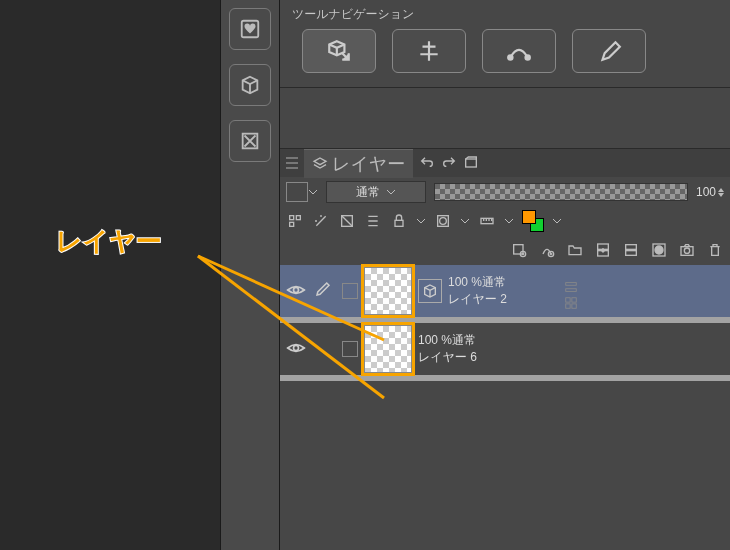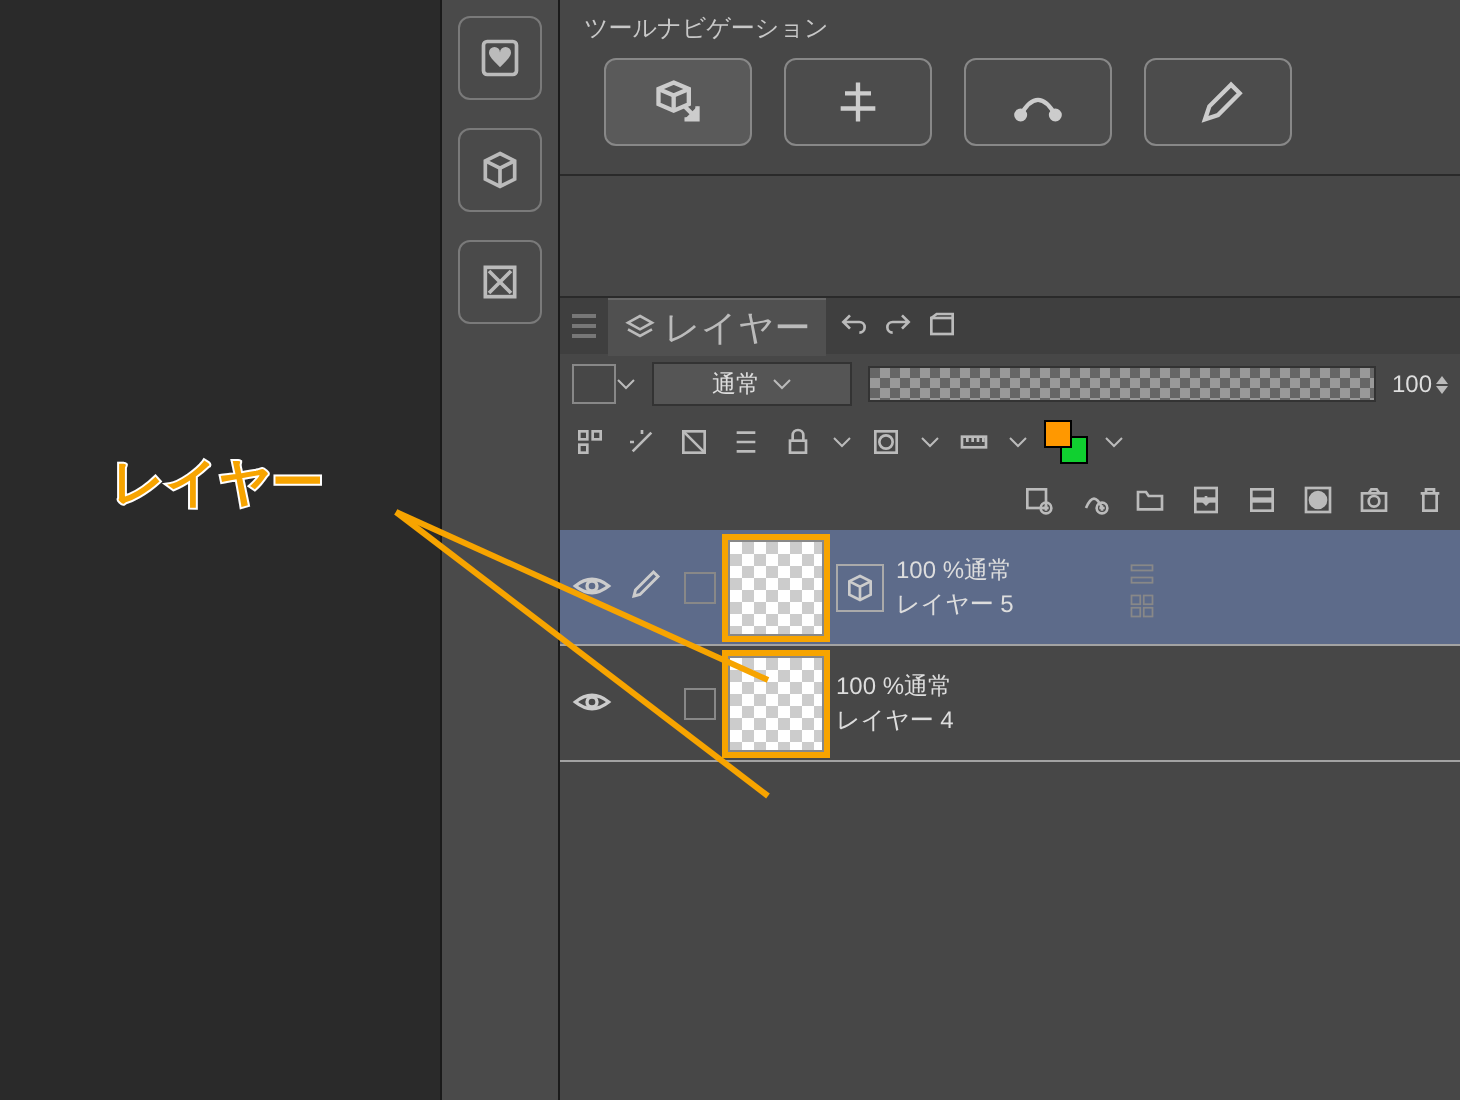--- a/index.html
+++ b/index.html
@@ -44,21 +44,21 @@
 .icon16 svg { width: 16px; height: 16px; stroke: #bbb; fill: none; stroke-width: 2; }
 .colorswap { position: relative; width: 22px; height: 22px; }
 .colorswap .fg { position: absolute; left: 0; top: 0; width: 14px; height: 14px; background: #ff9800; border: 1px solid #000; }
 .colorswap .bg { position: absolute; right: 0; bottom: 0; width: 14px; height: 14px; background: #10d030; border: 1px solid #000; }
 
 .lp-row3 { height: 30px; display: flex; align-items: center; justify-content: flex-end; gap: 10px; padding: 0 6px; }
 .sideicons { position: absolute; left: 284px; display: flex; flex-direction: column; gap: 2px; color: #888; }
 .sideicons svg { width: 14px; height: 14px; stroke: #888; fill: none; }
 
 .layerlist { background: #474747; }
-.layer { display: flex; align-items: center; height: 58px; border-bottom: 1px solid #a3a3a3; padding-left: 6px; gap: 6px; }
+.layer { display: flex; align-items: center; height: 58px; border-bottom: 6px solid #a3a3a3; padding-left: 6px; gap: 6px; }
 .layer.sel { background: #5d6b8a; }
 .eye { width: 22px; height: 22px; }
 .eye svg { width: 20px; height: 20px; stroke: #ccc; fill: none; stroke-width: 2; }
 .pencil { width: 22px; height: 22px; }
 .pencil svg { width: 18px; height: 18px; stroke: #ccc; fill: none; stroke-width: 2; }
 .chk { width: 16px; height: 16px; border: 1px solid #888; }
 .thumb { width: 48px; height: 48px; border: 1px solid #888; }
 .thumb.hl { outline: 3px solid #f7a400; }
 .thumb.checker { background: repeating-conic-gradient(#ccc 0% 25%, #fff 0% 50%) 0 0/12px 12px; }
 .thumb.white { background: #fff; }
@@ -317,35 +317,35 @@
         <div class="chk"></div>
         <div class="thumb checker hl"></div>
         <div class="extraic">
             <svg viewBox="0 0 24 24">
               <path d="M12 3 L20 7 L20 17 L12 21 L4 17 L4 7 Z"></path>
               <path d="M4 7 L12 11 L20 7 M12 11 V21"></path>
             </svg>
           </div>
         <div class="ltxt">
           <div>100 %通常</div>
-          <div>レイヤー 5</div>
+          <div>レイヤー 2</div>
         </div>
       </div>
 
       <div class="layer">
         <span class="eye"><svg viewBox="0 0 24 24">
               <path d="M2 12 Q12 4 22 12 Q12 20 2 12 Z"></path>
               <circle cx="12" cy="12" r="3"></circle>
             </svg></span>
         <span class="pencil" style="visibility:hidden"></span>
         <div class="chk"></div>
         <div class="thumb checker hl"></div>
         <div class="ltxt">
           <div>100 %通常</div>
-          <div>レイヤー 4</div>
+          <div>レイヤー 6</div>
         </div>
       </div>
 
 
     </div>
   </div>
 </div>
 
 <div class="annotation">レイヤー</div>
 <svg class="annot-lines">

